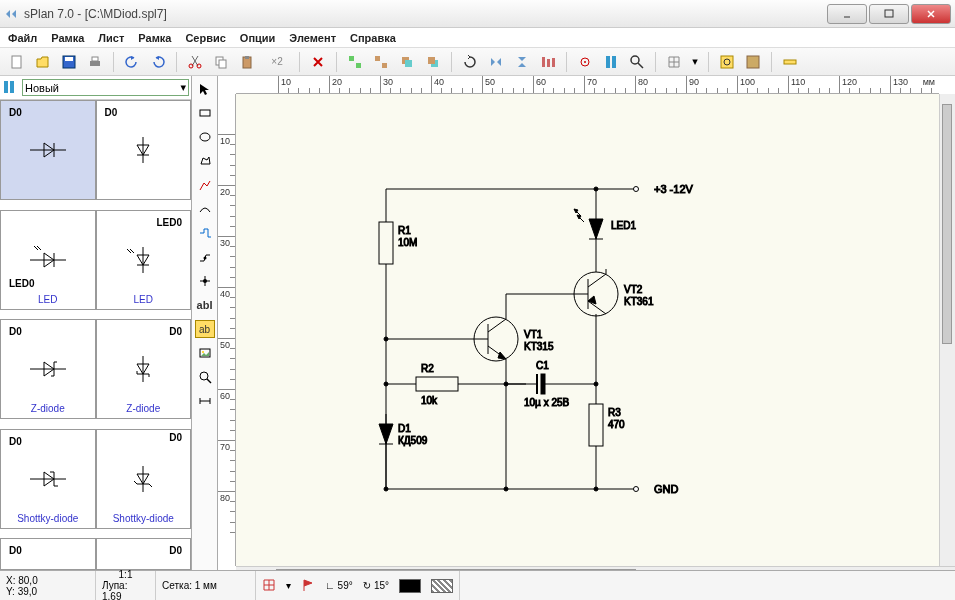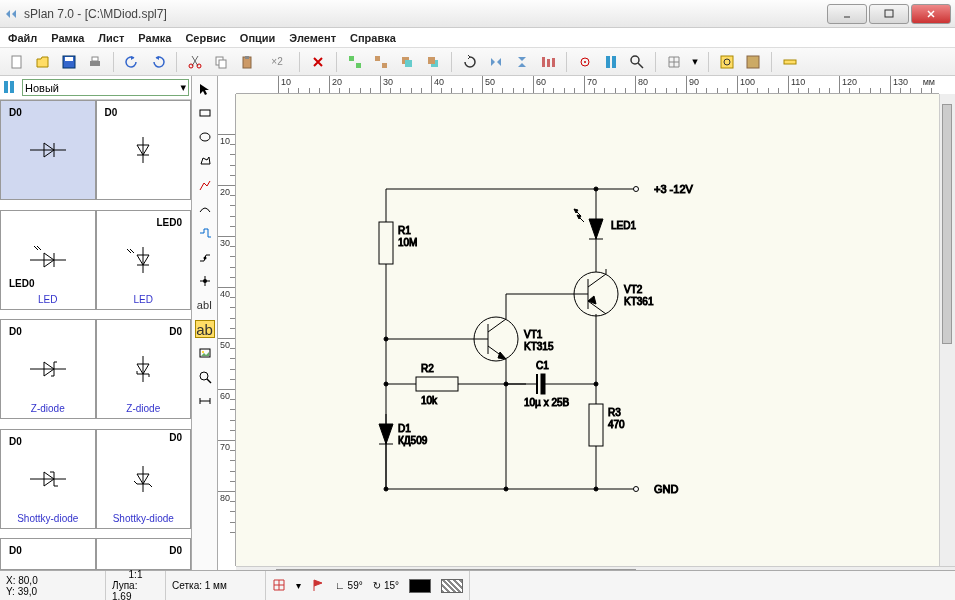--- a/index.html
+++ b/index.html
@@ -410,22 +410,22 @@
           <circle cx="7" cy="8" r="1.5" fill="#000"></circle>
         </svg>
       </div>
     <div class="vbtn">
         <svg width="14" height="14">
           <line x1="7" y1="2" x2="7" y2="12" stroke="#000"></line>
           <line x1="2" y1="7" x2="12" y2="7" stroke="#000"></line>
           <circle cx="7" cy="7" r="2" fill="#000"></circle>
         </svg>
       </div>
-    <div class="vbtn" style="font-weight:normal">abI</div>
-    <div class="vbtn" style="background:#fd6;border:1px solid #a80;font-size:15px">ab</div>
+    <div class="vbtn" style="font-weight:bold">abI</div>
+    <div class="vbtn" style="background:#fd6;border:1px solid #a80;font-size:10px">ab</div>
     <div class="vbtn">
         <svg width="14" height="14">
           <rect x="2" y="3" width="10" height="8" fill="none" stroke="#000"></rect>
           <circle cx="5" cy="6" r="1" fill="#fc0"></circle>
           <path d="M3 10 L6 7 L8 9 L11 6 L11 10 Z" fill="#6a6"></path>
         </svg>
       </div>
     <div class="vbtn">
         <svg width="14" height="14">
           <circle cx="6" cy="6" r="4" fill="none" stroke="#000"></circle>
@@ -673,21 +673,21 @@
     <div class="scroll-h">
       <div class="scroll-thumb" style="left:40px;top:2px;height:10px;width:360px"></div>
     </div>
     <div class="sheet-tab">
       <div class="tab"><span>1:</span> <span>Новый лист 1</span></div>
     </div>
   </div>
 </div>
 
 <div class="status">
-  <div style="width:106px">
+  <div style="width:96px">
     <span>X: 80,0</span>
     <span>Y: 39,0</span>
   </div>
   <div style="width:60px;align-items:center">
     <span>1:1</span>
     <span>Лупа: 1,69</span>
   </div>
   <div style="width:100px">
     <span>Сетка: 1 мм</span>
   </div>

